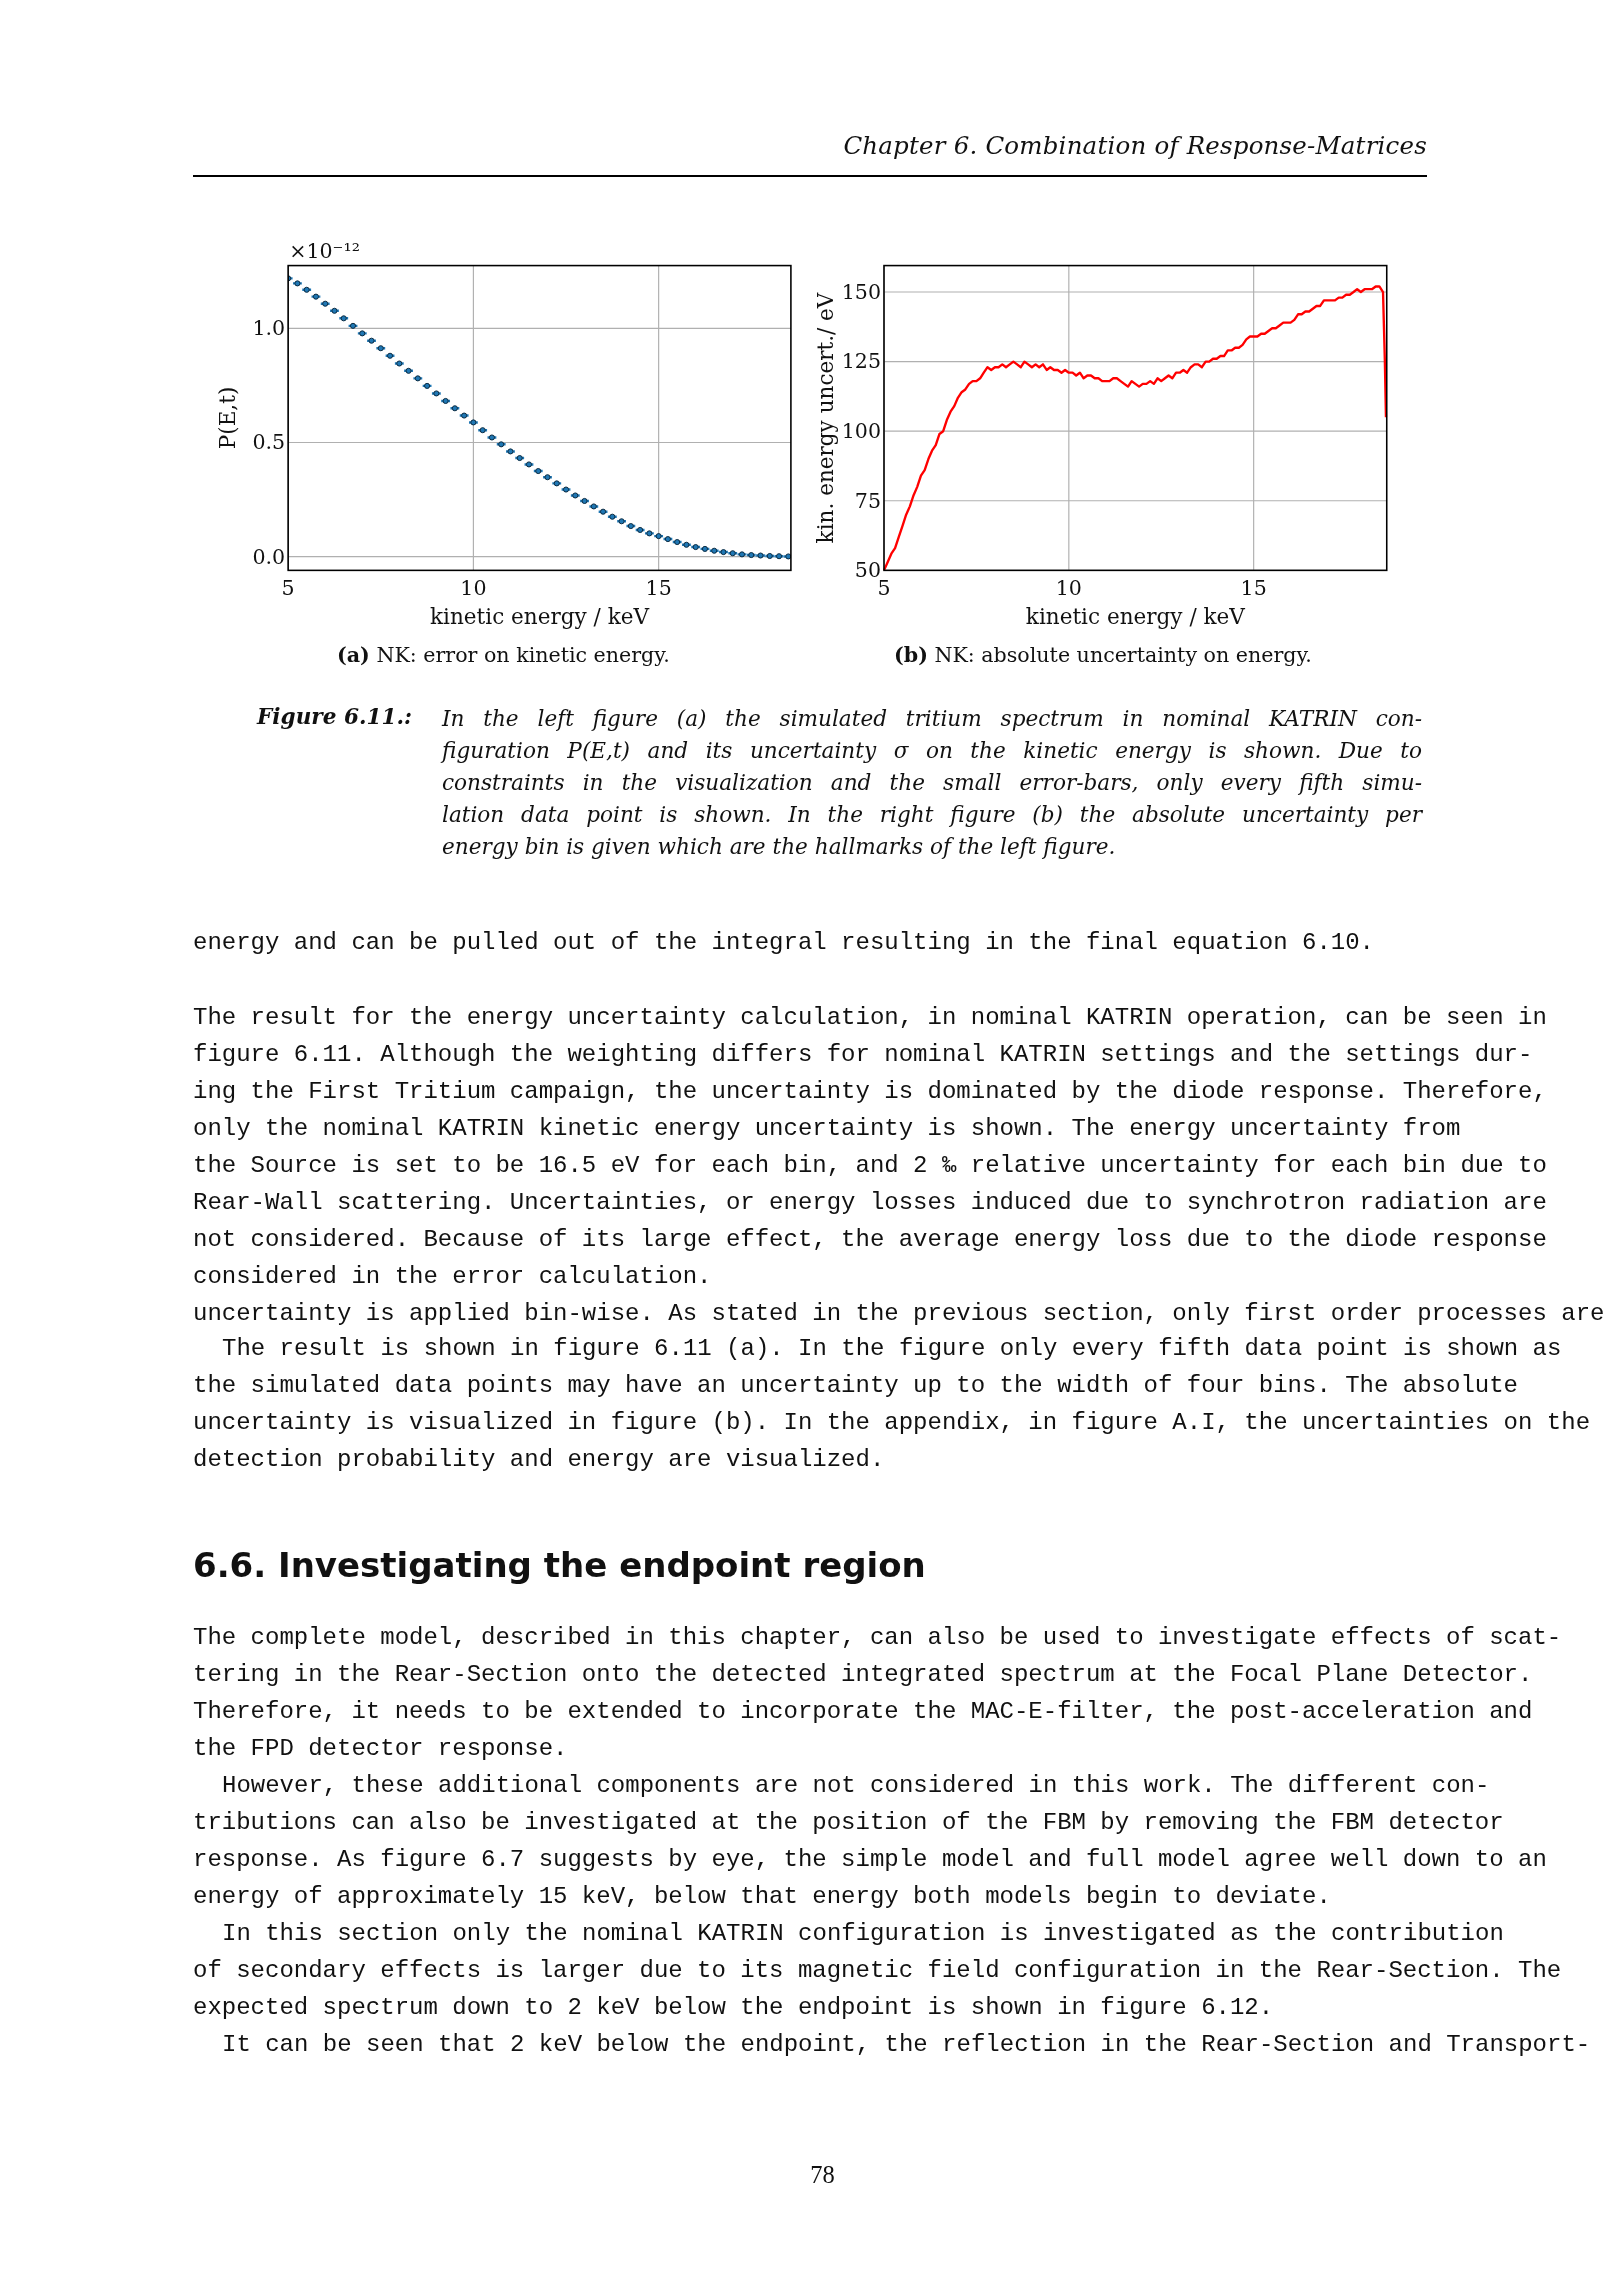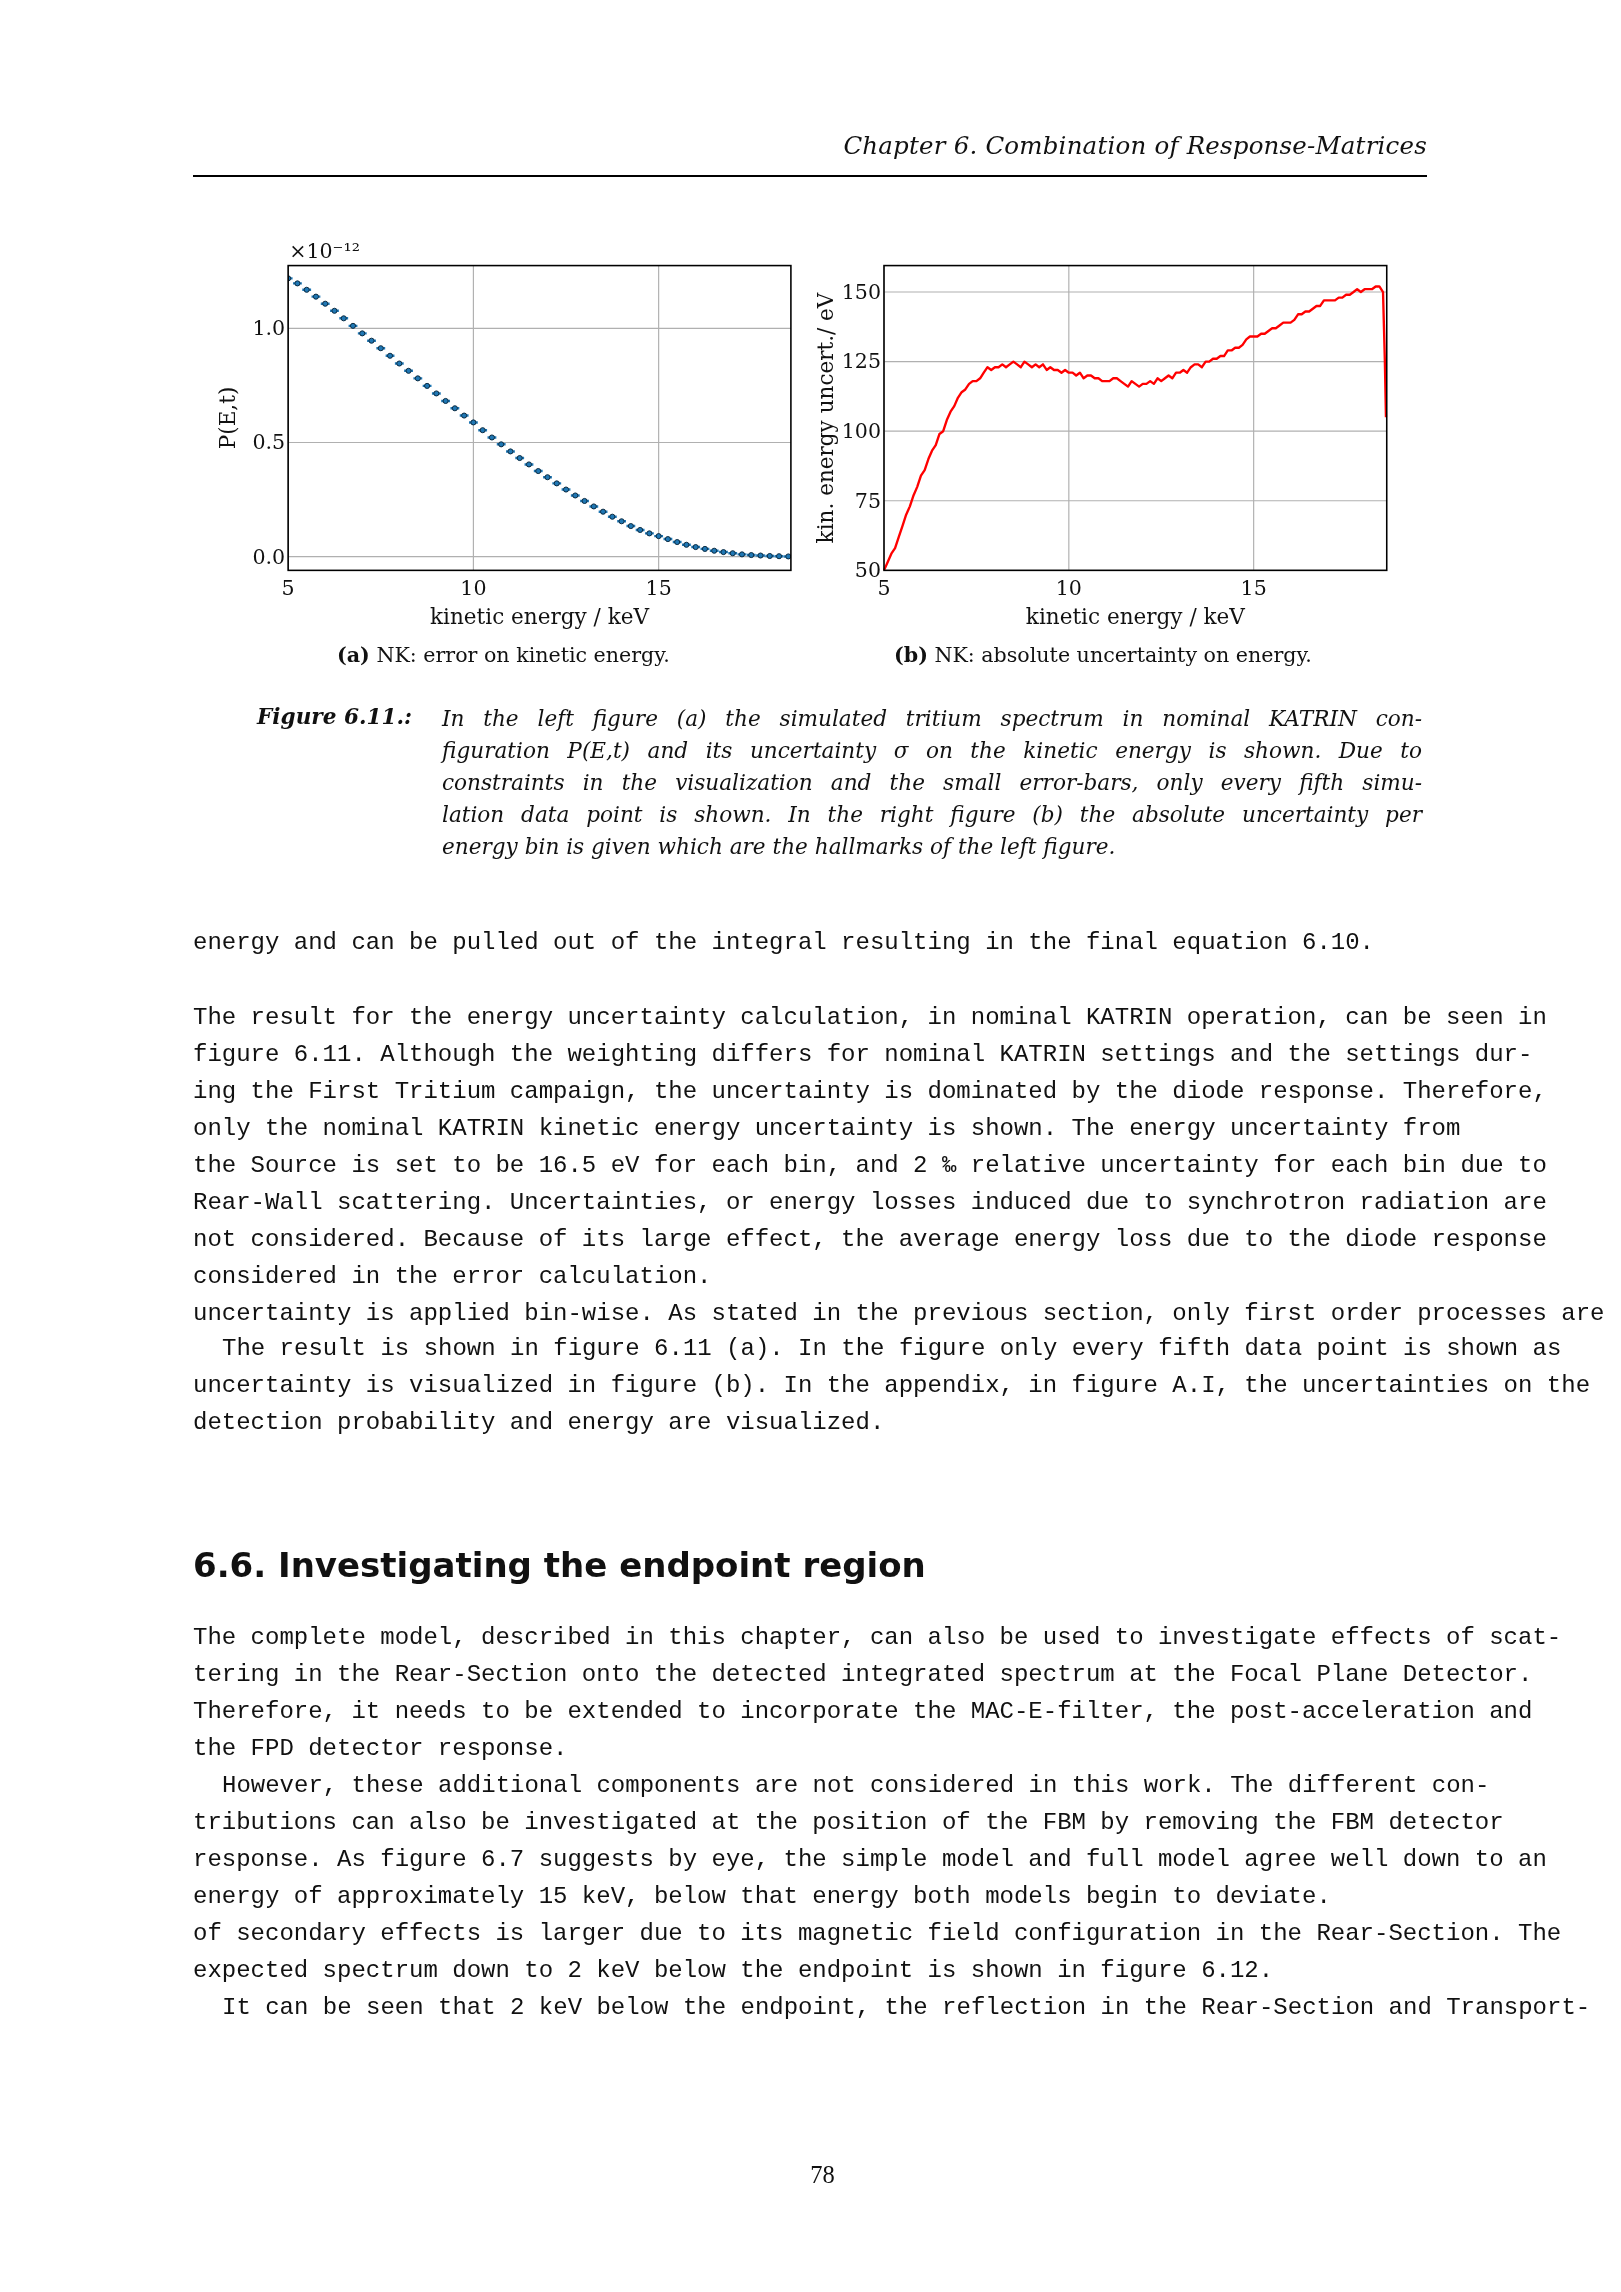--- a/index.html
+++ b/index.html
@@ -221,34 +221,36 @@
   <div class="ln">only the nominal KATRIN kinetic energy uncertainty is shown. The energy uncertainty from</div>
   <div class="ln">the Source is set to be 16.5 eV for each bin, and 2 ‰ relative uncertainty for each bin due to</div>
   <div class="ln">Rear-Wall scattering. Uncertainties, or energy losses induced due to synchrotron radiation are</div>
   <div class="ln">not considered. Because of its large effect, the average energy loss due to the diode response</div>
   <div class="ln last">considered in the error calculation.</div>
   <div class="ln">uncertainty is applied bin-wise. As stated in the previous section, only first order processes are</div>
 </div>
 
 <div class="body-block" style="top:1330px;">
   <div class="ln indent">The result is shown in figure 6.11 (a). In the figure only every fifth data point is shown as</div>
+  <div class="ln">the simulated data points may have an uncertainty up to the width of four bins. The absolute</div>
   <div class="ln">uncertainty is visualized in figure (b). In the appendix, in figure A.I, the uncertainties on the</div>
   <div class="ln last">detection probability and energy are visualized.</div>
 </div>
 
 <div class="section-heading">6.6.  Investigating the endpoint region</div>
 
 <div class="body-block" style="top:1619px;">
   <div class="ln">The complete model, described in this chapter, can also be used to investigate effects of scat-</div>
   <div class="ln">tering in the Rear-Section onto the detected integrated spectrum at the Focal Plane Detector.</div>
   <div class="ln">Therefore, it needs to be extended to incorporate the MAC-E-filter, the post-acceleration and</div>
   <div class="ln last">the FPD detector response.</div>
   <div class="ln indent">However, these additional components are not considered in this work. The different con-</div>
   <div class="ln">tributions can also be investigated at the position of the FBM by removing the FBM detector</div>
   <div class="ln">response. As figure 6.7 suggests by eye, the simple model and full model agree well down to an</div>
   <div class="ln last">energy of approximately 15 keV, below that energy both models begin to deviate.</div>
+  <div class="ln indent">In this section only the nominal KATRIN configuration is investigated as the contribution</div>
   <div class="ln">of secondary effects is larger due to its magnetic field configuration in the Rear-Section. The</div>
   <div class="ln last">expected spectrum down to 2 keV below the endpoint is shown in figure 6.12.</div>
   <div class="ln indent">It can be seen that 2 keV below the endpoint, the reflection in the Rear-Section and Transport-</div>
 </div>
 
 <div class="page-number">78</div>
 
 
 </body></html>

